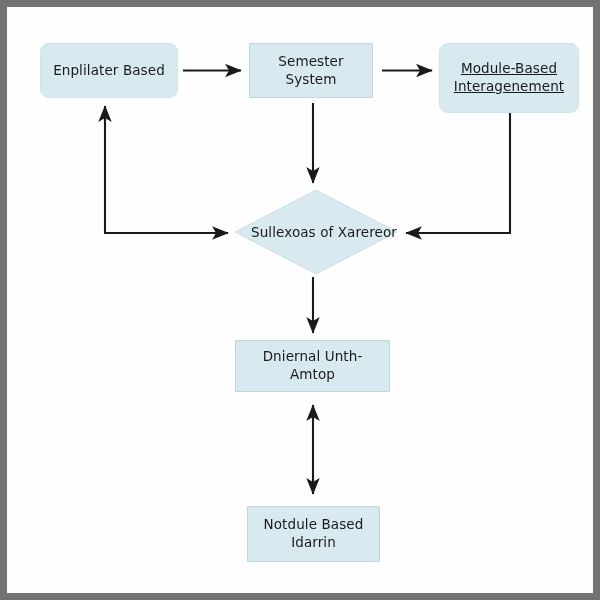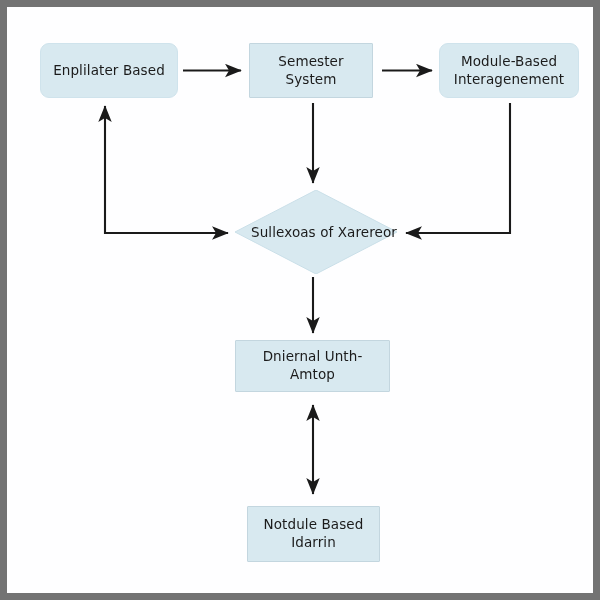--- a/index.html
+++ b/index.html
@@ -109,21 +109,21 @@
 
   <div class="node rounded" style="left:33px; top:36px; width:138px; height:55px;">
     <span class="node-label">Enplilater Based</span>
   </div>
 
   <div class="node square" style="left:242px; top:36px; width:124px; height:55px;">
     <span class="node-label">Semester
 System</span>
   </div>
 
-  <div class="node rounded" style="left:432px; top:36px; width:140px; height:55px;">
+  <div class="node rounded" style="left:432px; top:36px; width:140px; height:70px;text-decoration:underline;">
     <span class="node-label">Module-Based
 Interagenement</span>
   </div>
 
   <div class="diamond-wrap" style="left:228px; top:183px; width:162px; height:84px;">
     <svg class="diamond-shape" viewBox="0 0 162 84" preserveAspectRatio="none">
       <polygon points="81,0 162,42 81,84 0,42" fill="#d8e9f0" stroke="#cadfe8" stroke-width="1"></polygon>
     </svg>
     <span class="diamond-label">Sullexoas of Xarereor</span>
   </div>

